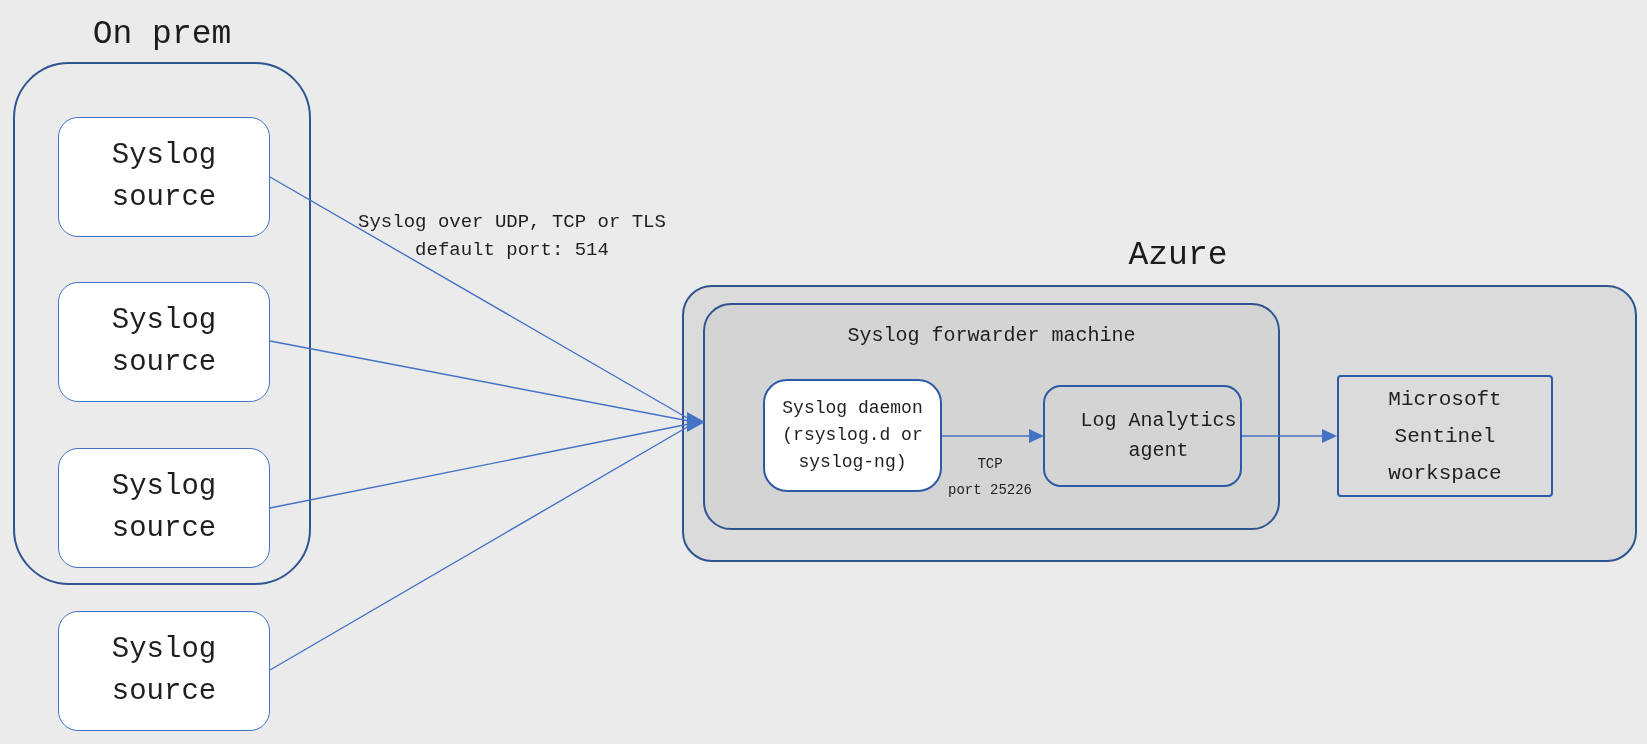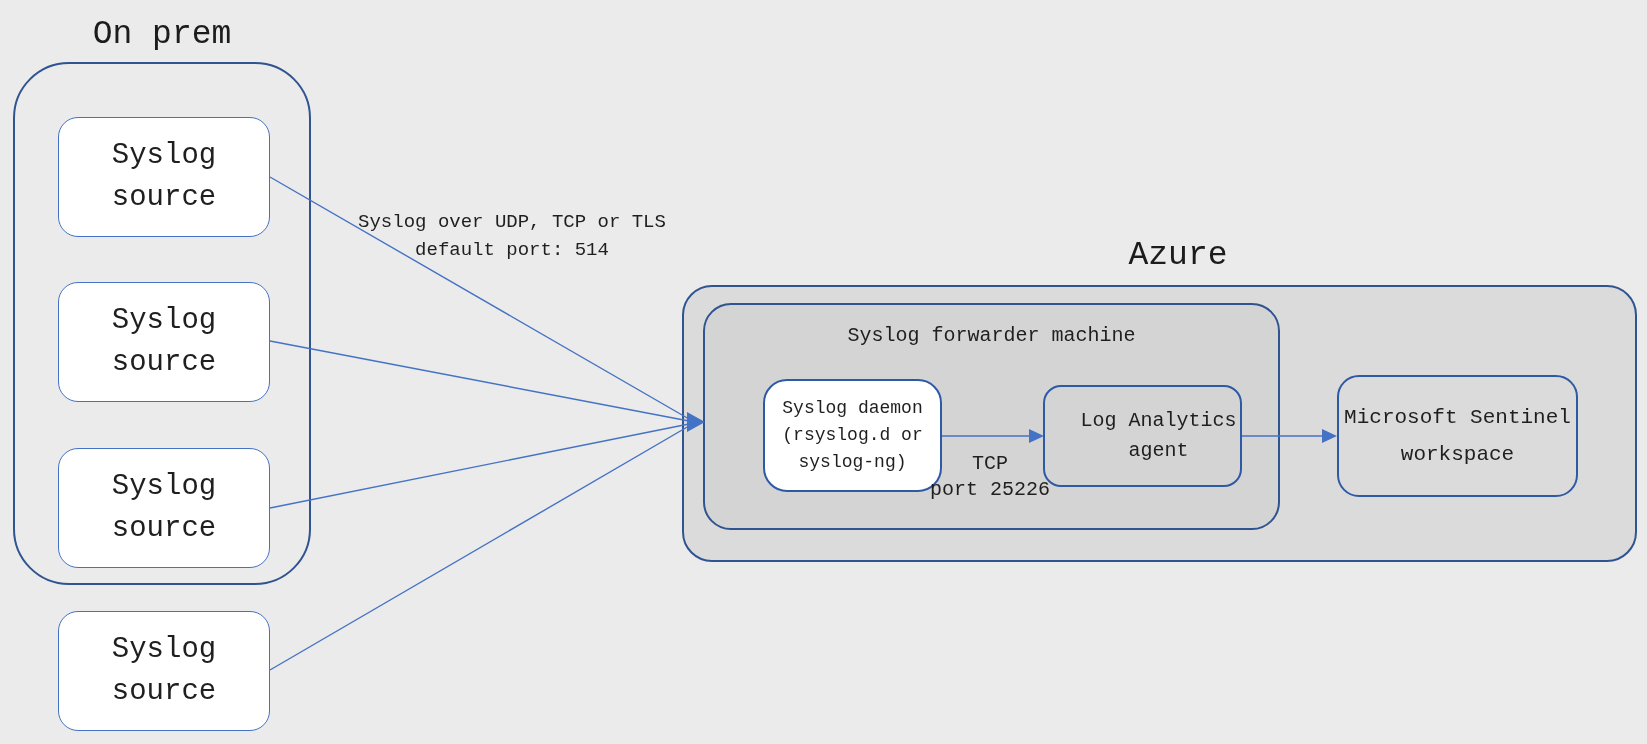--- a/index.html
+++ b/index.html
@@ -89,37 +89,37 @@
   .agent-node {
     left: 1043px; top: 385px; width: 199px; height: 102px;
     background: #d4d4d4;
     border: 2px solid #2e5aa5;
     border-radius: 18px;
     font-size: 20px;
     line-height: 30px;
     padding-left: 32px;
   }
   .sentinel-node {
-    left: 1337px; top: 375px; width: 241px; height: 122px;
+    left: 1337px; top: 375px; width: 216px; height: 122px;
     background: #dbdbdb;
     border: 2px solid #2e5aa5;
-    border-radius: 22px;
+    border-radius: 4px;
     font-size: 21px;
     line-height: 37px;
   }
 
   
   .transport-label {
     left: 312px; top: 208px; width: 400px;
     font-size: 19px; line-height: 28px;
     text-align: center;
   }
   .tcp-label {
     left: 915px; top: 451px; width: 150px;
-    font-size: 20px; line-height: 26px;
+    font-size: 14px; line-height: 26px;
     text-align: center;
   }
 
   
   svg.connectors {
     left: 0; top: 0; width: 1647px; height: 744px;
     position: absolute;
     pointer-events: none;
   }
   svg.connectors line {

